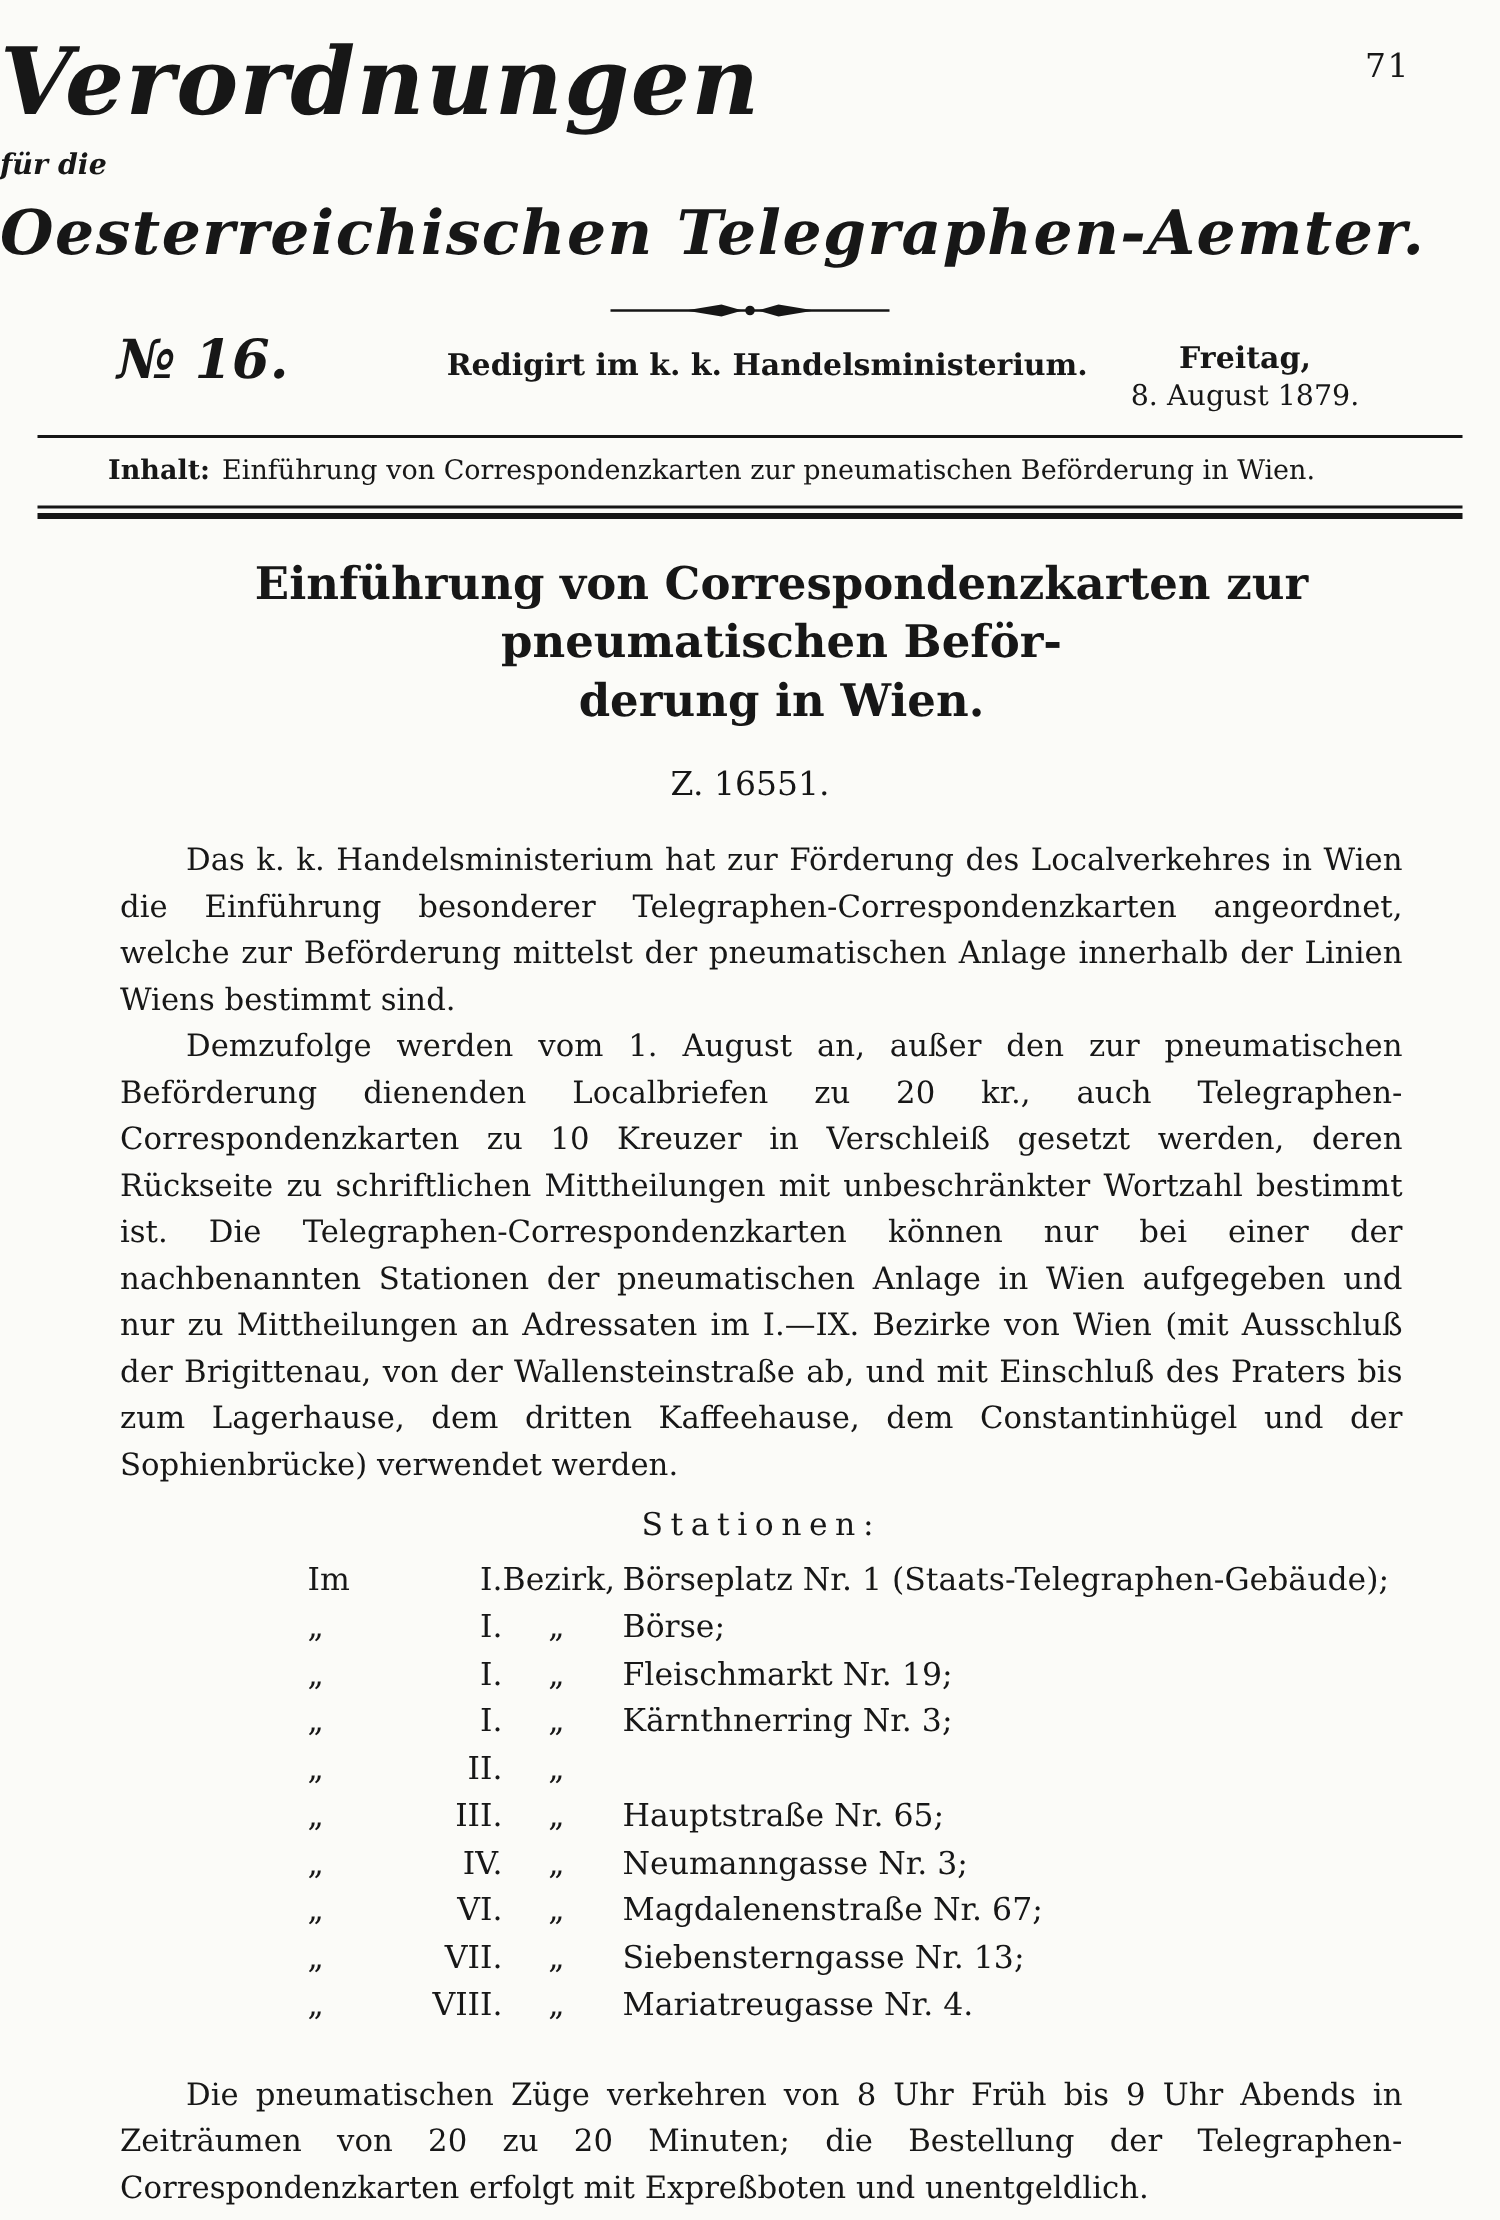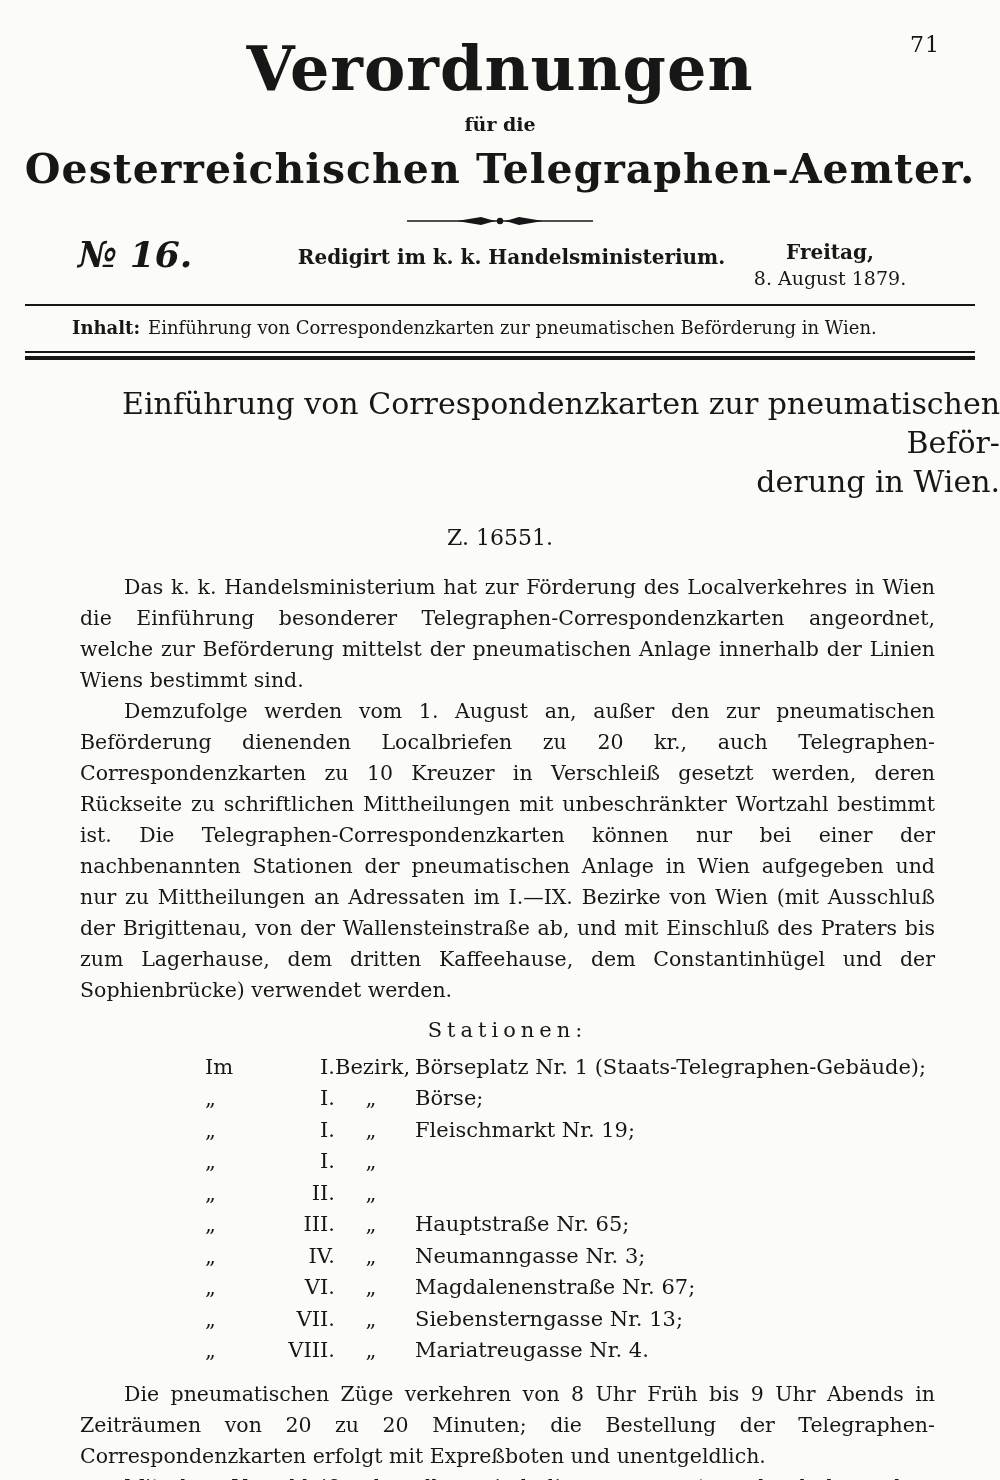--- a/index.html
+++ b/index.html
@@ -4,48 +4,48 @@
 <style>
   html,body{margin:0;padding:0;}
   body{
     width:1000px;height:1480px;
     background:#fbfbf8;color:#171717;
     font-family:"DejaVu Serif", serif;
     position:relative;overflow:hidden;
   }
   .page{position:relative;width:1000px;height:1480px;}
   .page-number{position:absolute;top:32px;right:60px;font-size:22px;letter-spacing:1px;}
-  .masthead{text-align:center;padding-top:36px;}
+  .masthead{text-align:left;padding-top:22px;font-style:italic;}
   .masthead-title{font-size:62px;font-weight:bold;line-height:1.05;letter-spacing:1px;}
   .masthead-subtitle{font-size:19px;font-weight:bold;margin-top:12px;}
   .masthead-title2{font-size:41px;font-weight:bold;margin-top:10px;letter-spacing:1px;}
   .ornament-wrap{text-align:center;margin-top:20px;height:16px;}
   .issue-row{display:flex;align-items:flex-start;padding:6px 70px 0 78px;justify-content:space-between;}
   .issue-number{width:215px;font-size:36px;font-weight:bold;font-style:italic;line-height:1.1;}
   .editor-line{flex:1;text-align:center;font-size:20px;font-weight:bold;padding-top:10px;}
   .date-block{width:200px;text-align:center;padding-top:4px;line-height:1.35;}
   .weekday{font-size:20px;font-weight:bold;}
   .issue-date{font-size:19px;}
   .rule-thin{margin:12px 25px 0;border-top:2px solid #161616;}
   .inhalt-line{padding:11px 72px 13px;font-size:18px;}
   .inhalt-label{font-weight:bold;margin-right:8px;}
   .rule-double{margin:0 25px;height:3px;border-top:2px solid #161616;border-bottom:4px solid #161616;}
-  .article-heading{text-align:right;font-weight:normal;font-size:30px;line-height:1.3;margin-top:24px;padding-left:42px;}
+  .article-heading{text-align:center;font-weight:bold;font-size:30px;line-height:1.3;margin-top:24px;padding-left:42px;}
   .file-number{text-align:center;font-size:22px;margin-top:24px;}
   .body-text{padding:0 65px 0 80px;}
   .para{font-size:20.5px;line-height:31px;text-align:justify;text-indent:44px;margin:0;}
   .para-first{margin-top:22px;}
   .stations-heading{text-align:center;font-size:21px;letter-spacing:5px;margin:12px 0 10px;}
   .stations-table{margin-left:125px;font-size:21px;line-height:31.5px;}
   .station-row{display:grid;grid-template-columns:60px 70px 72px 1fr;}
   .station-row .c1{text-align:left;}
   .station-row .c2{text-align:right;}
   .station-row .c3{text-align:center;}
   .station-row .c4{text-align:left;padding-left:8px;}
-  .para-after-table{margin-top:12px;}
+  .para-after-table{margin-top:28px;}
 </style>
 </head>
 <body>
 
 <div class="page">
 
   <div class="page-number">71</div>
 
   <div class="masthead">
     <div class="masthead-title">Verordnungen</div>
@@ -108,20 +108,21 @@
         <div class="station-row">
         <span class="c1">„</span>
         <span class="c2">I.</span>
         <span class="c3">„</span>
         <span class="c4">Fleischmarkt Nr. 19;</span>
       </div>
         <div class="station-row">
         <span class="c1">„</span>
         <span class="c2">I.</span>
         <span class="c3">„</span>
+        <span class="c4">Kärnthnerring Nr. 3;</span>
       </div>
         <div class="station-row">
         <span class="c1">„</span>
         <span class="c2">II.</span>
         <span class="c3">„</span>
       </div>
         <div class="station-row">
         <span class="c1">„</span>
         <span class="c2">III.</span>
         <span class="c3">„</span>

